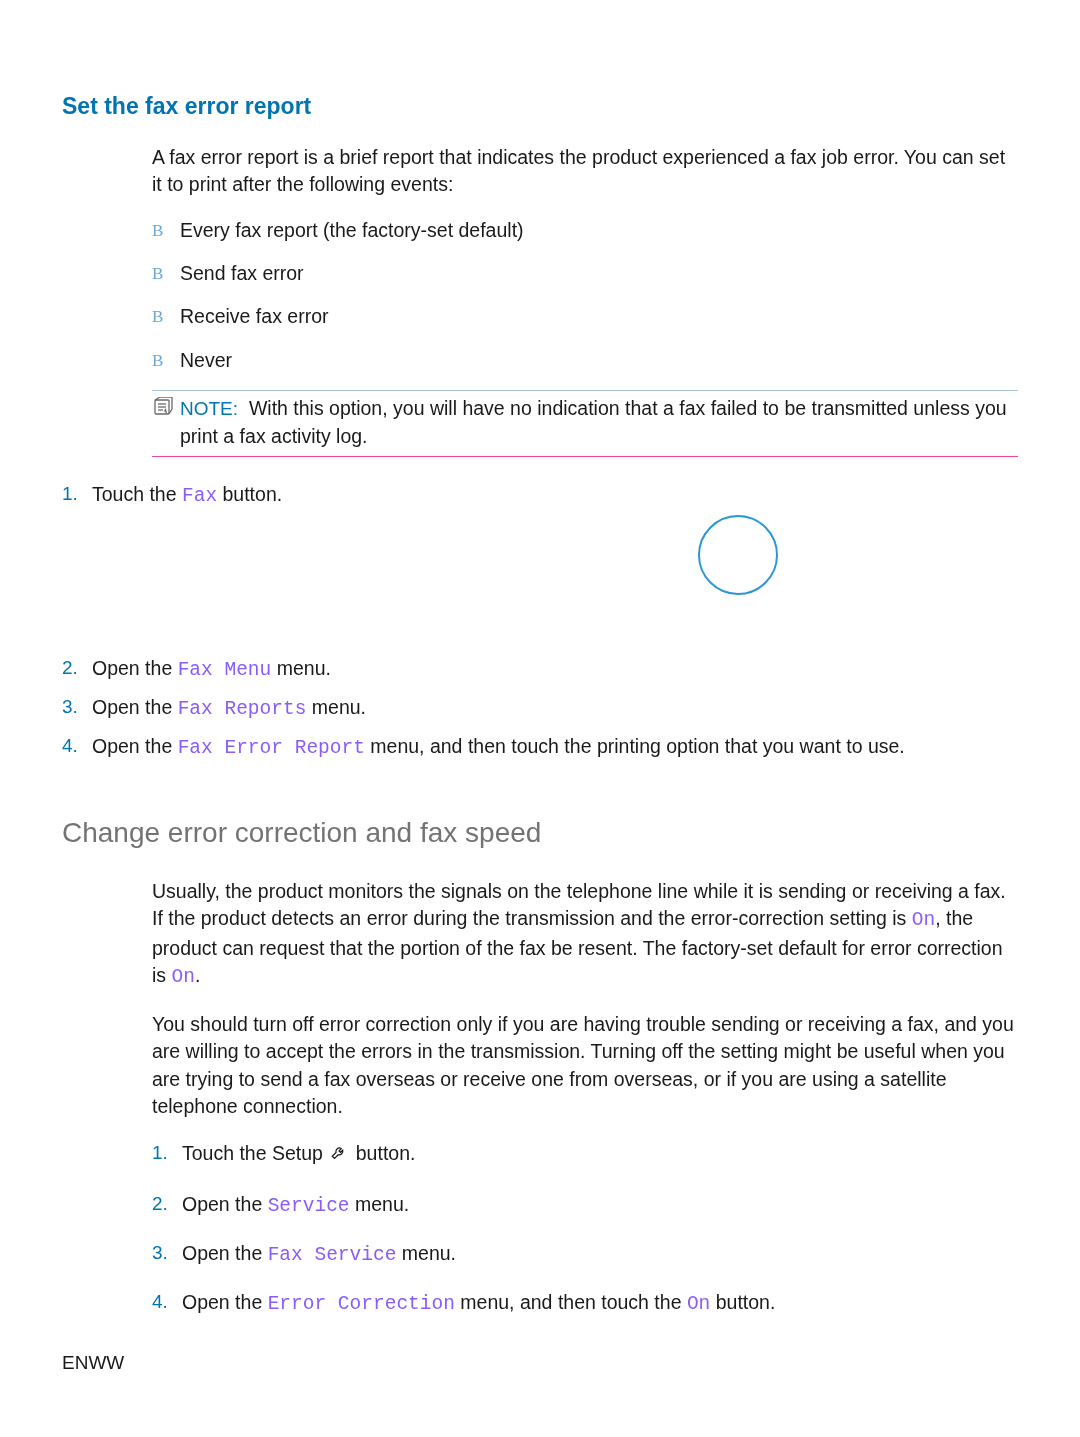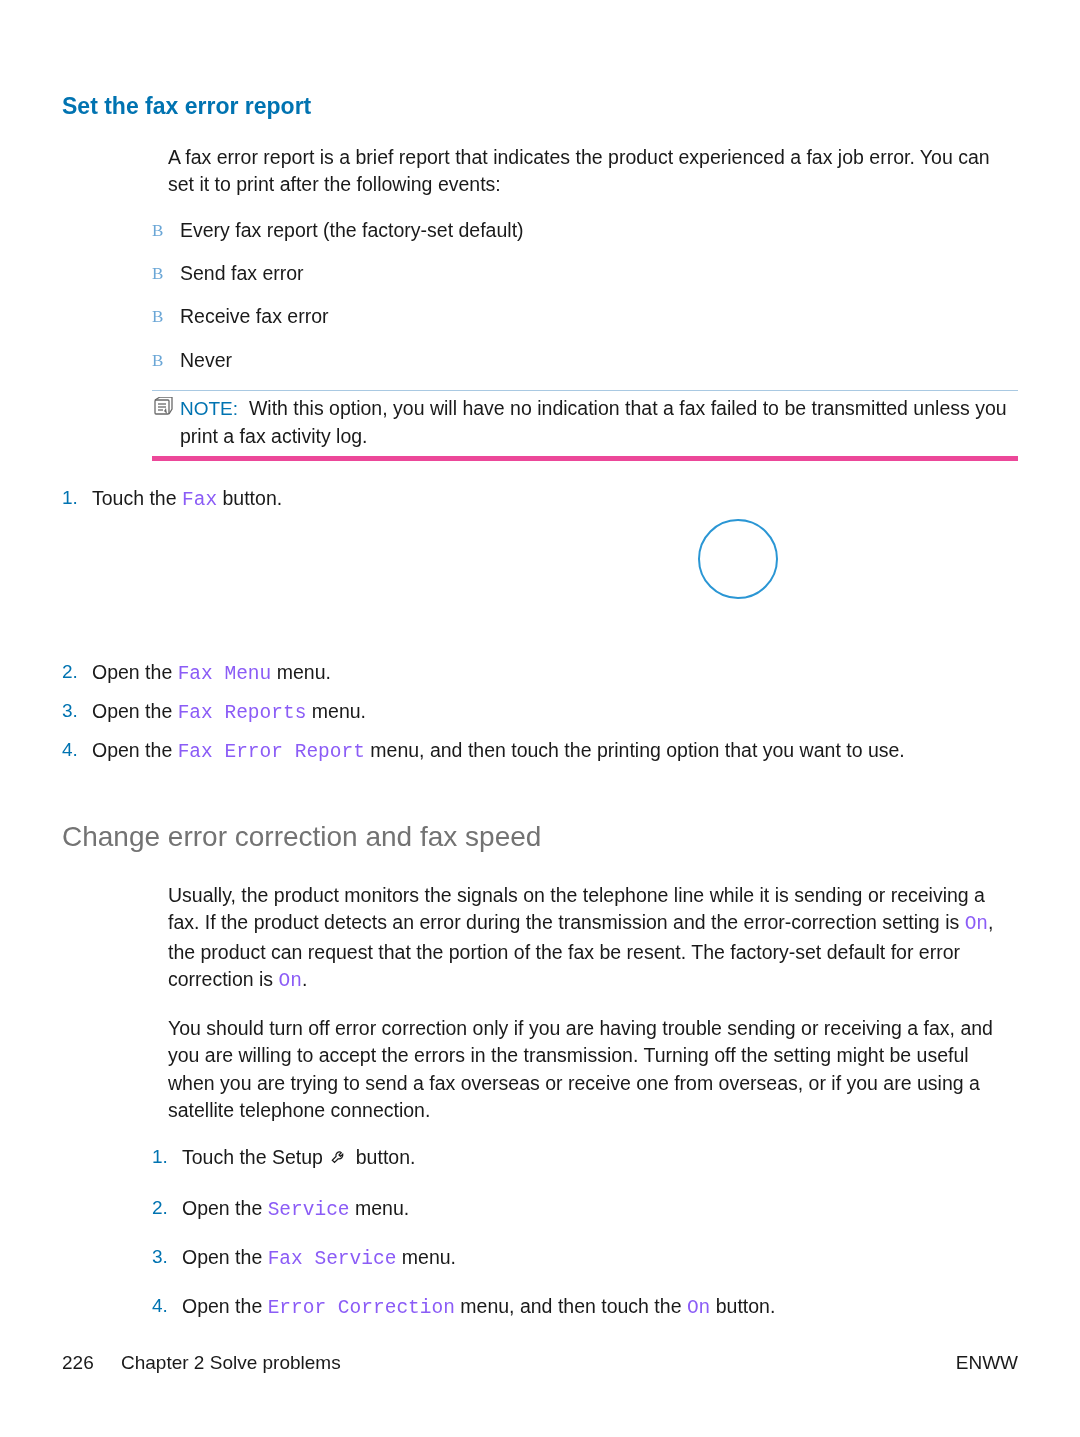--- a/index.html
+++ b/index.html
@@ -53,21 +53,21 @@
   .bullet-mark {
     color: #6aa6d6;
     font-family: "Times New Roman", serif;
     font-size: 17px;
     width: 28px;
     flex: 0 0 28px;
     line-height: 1.6;
   }
   .note-box {
     border-top: 1px solid #a9c9e2;
-    border-bottom: 5px solid #ec4899;
+    border-bottom: 1px solid #ec4899;
     padding: 4px 0 6px 0;
     margin-top: 2px;
   }
   .note-wrap {
     display: flex;
     align-items: flex-start;
   }
   .note-icon {
     flex: 0 0 24px;
     height: 20px;
@@ -140,21 +140,21 @@
     width: 100%;
     padding: 0 62px;
     box-sizing: border-box;
     display: flex;
     justify-content: space-between;
     font-size: 19px;
   }
   .footer .chap {
     margin-left: 22px;
   }
-  p { margin: 0 0 20px 16px; }
+  p { margin: 0 0 20px 0; }
 </style>
 </head>
 <body>
 
 <div class="page">
 
   <div class="h3">Set the fax error report</div>
 
   <div class="body-indent">
     <p class="intro">A fax error report is a brief report that indicates the product experienced a fax job error. You can set it to print after the following events:</p>
@@ -257,18 +257,14 @@
         <li>
           <span class="step-num">4.</span>
           <span class="step-body"><span>Open the </span><span class="ui">Error Correction</span><span> menu, and then touch the </span><span class="ui">On</span><span> button.</span></span>
         </li>
       </ol>
   </div>
 
 </div>
 
 <div class="footer">
-  <div>
-    <span>226</span>
-    <span class="chap">Chapter 2   Solve problems</span>
-  </div>
   <div>ENWW</div>
 </div>
 
 </body></html>

